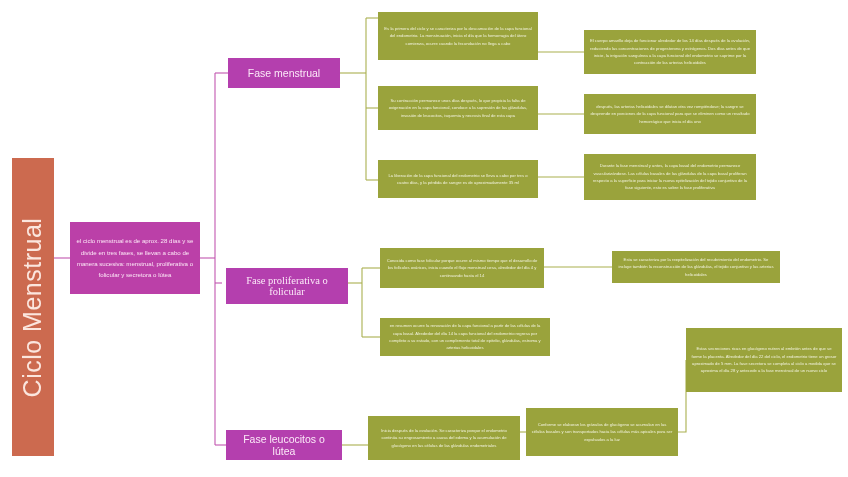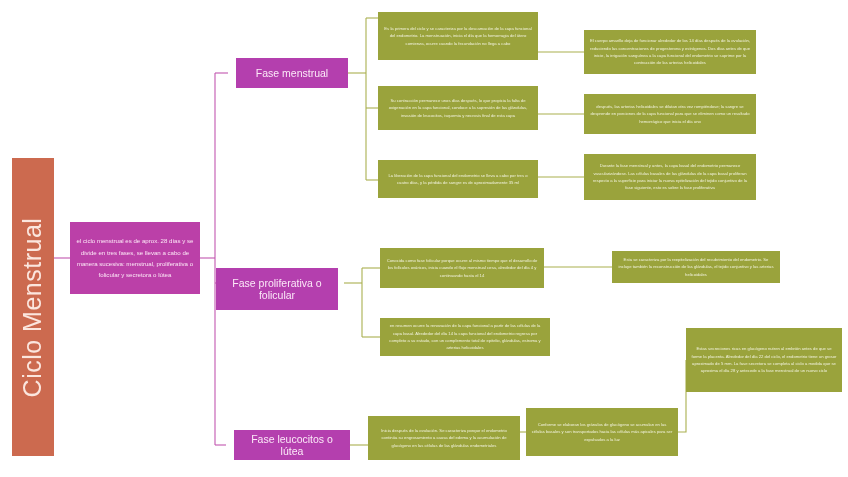--- a/index.html
+++ b/index.html
@@ -44,24 +44,23 @@
   }
 
   
   .phase {
     background: #b43fae;
     display: flex; align-items: center; justify-content: center;
     text-align: center;
     font-size: 10.5px;
     color: #fce9f8;
     padding: 2px 16px;
-    margin-left: 8px;
   }
   #phase-0 { left: 228px; top: 58px;  width: 112px; height: 30px; }
-  #phase-1 { left: 208px; top: 268px; width: 122px; height: 42px; }
+  #phase-1 { left: 226px; top: 268px; width: 122px; height: 36px; font-family: Liberation Serif, serif; }
   #phase-2 { left: 226px; top: 430px; width: 116px; height: 30px; }
 
   
   .detail {
     background: #9aa33c;
     display: flex; align-items: center; justify-content: center;
     text-align: center;
     color: #f2f3de;
     padding: 3px 5px;
     font-size: 4.2px;

